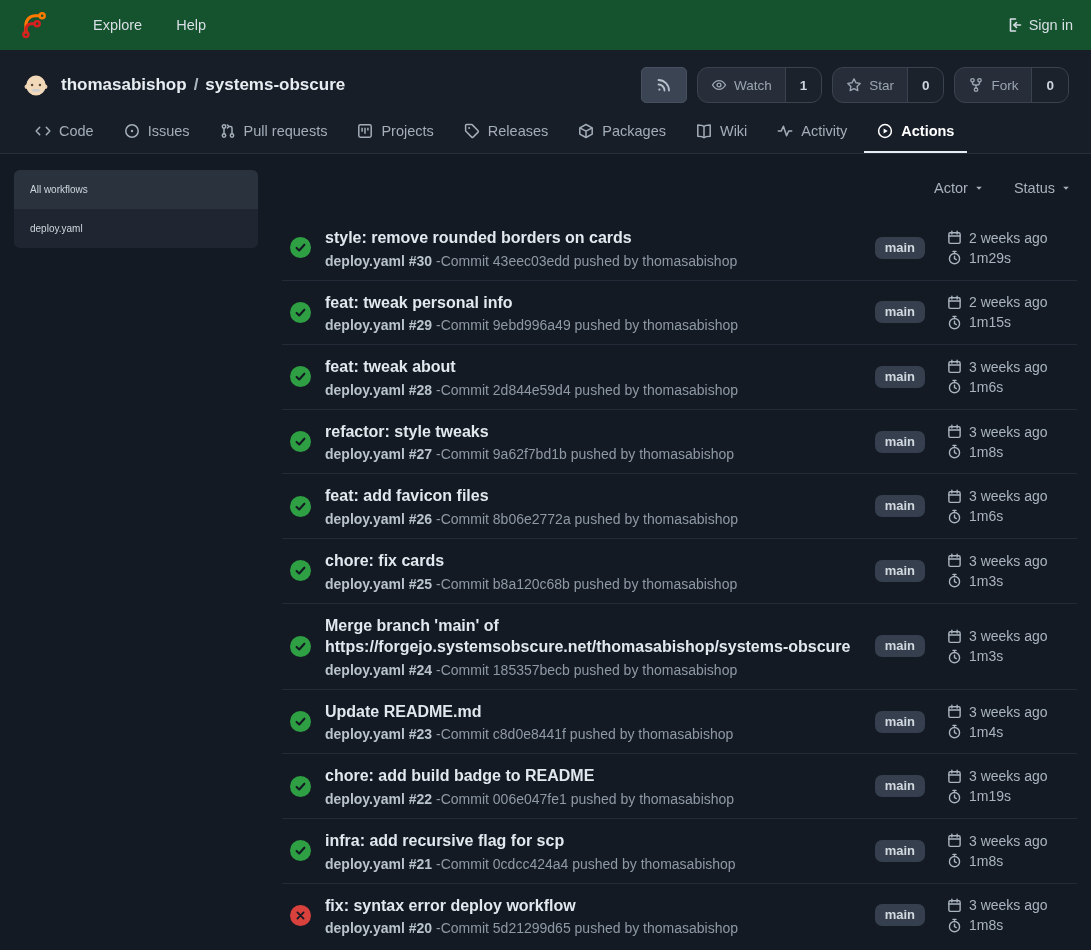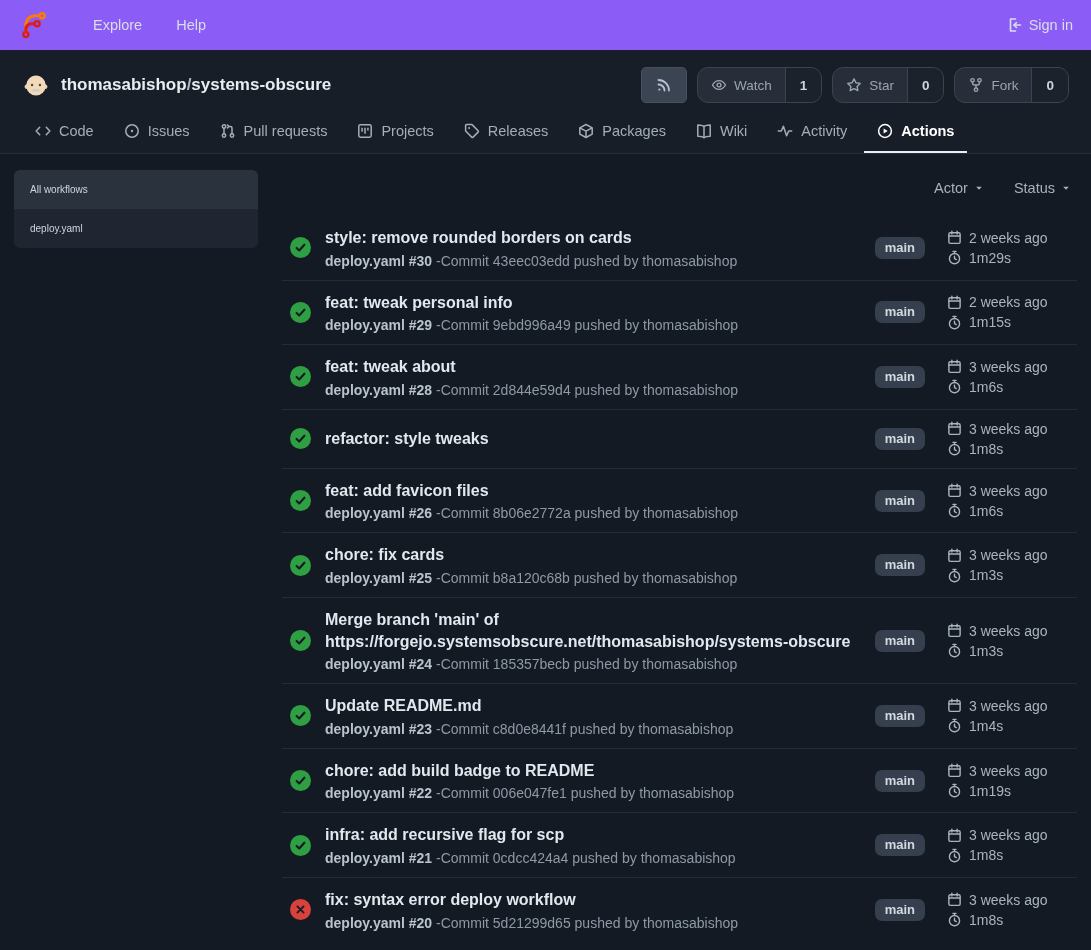--- a/index.html
+++ b/index.html
@@ -7,30 +7,30 @@
   body {
     width:1091px; height:950px; overflow:hidden;
     background:#141a23; color:#d5dce3;
     font-family:"Liberation Sans", sans-serif;
     -webkit-font-smoothing:antialiased;
   }
   a { text-decoration:none; color:inherit; cursor:pointer; }
   svg { display:block; }
 
   
-  .navbar { height:50px; background:#8b5cf6; display:flex; align-items:center; padding:0 18px; }
+  .navbar { height:50px; background:#14532d; display:flex; align-items:center; padding:0 18px; }
   .nav-logo { width:32px; height:32px; margin-right:26px; display:flex; align-items:center; justify-content:center; }
   .nav-link { color:#d9dfe7; font-size:14.5px; padding:0 17px; height:50px; display:flex; align-items:center; }
   .nav-right { margin-left:auto; display:flex; align-items:center; gap:7px; color:#d9dfe7; font-size:14.5px;justify-content:space-between; }
 
   
   .repo-header { background:#181e27; border-bottom:1px solid #262e3a; padding:12px 22px 0; }
   .repo-title-row { display:flex; align-items:center; height:46px; }
   .avatar { width:28px; height:28px; border-radius:50%; overflow:hidden; flex-shrink:0; }
-  .repo-name-wrap { display:flex; align-items:center; margin-left:11px; font-size:17px; font-weight:bold; color:#e8edf2; }
+  .repo-name-wrap { display:flex; align-items:center; gap:7px; margin-left:11px; font-size:17px; font-weight:bold; color:#e8edf2; }
   .repo-sep { font-weight:bold; color:#aeb8c2; }
   .header-buttons { margin-left:auto; display:flex; gap:10px; }
   .btn-group { display:flex; border:1px solid #3a4350; border-radius:11px; overflow:hidden; font-size:13.5px; color:#9aa5b1; background:#272e39; }
   .btn-main { display:flex; gap:7px; align-items:center; padding:0 13px; height:34px; }
   .btn-count { display:flex; align-items:center; padding:0 14px; background:#1c222c; border-left:1px solid #3a4350; color:#ccd4dd; font-weight:bold; }
   .rss-btn { width:46px; height:36px; background:#3b4452; border:1px solid #46505e; border-radius:5px; display:flex; align-items:center; justify-content:center; color:#b9c2cd; }
 
   
   .repo-tabs { display:flex; gap:4px; margin-top:6px; }
   .tab { display:flex; gap:8px; align-items:center; padding:9px 13px 12px; font-size:14.5px; color:#a3aeba; border-bottom:2px solid transparent; }
@@ -387,20 +387,24 @@
 
         <div class="run-row">
           <span class="status-icon" data-status="success">
             <svg class="glyph-check" width="13" height="13" viewBox="0 0 16 16" fill="none" stroke="#141a23" stroke-width="2.6" stroke-linecap="round" stroke-linejoin="round">
               <path d="M3.2 8.6 6.4 11.6 12.8 4.6"></path>
             </svg>
 
           </span>
           <div class="run-main">
             <a class="run-title">refactor: style tweaks</a>
+            <div class="run-sub">
+              <b>deploy.yaml #27</b>
+              <span>-Commit 9a62f7bd1b pushed by thomasabishop</span>
+            </div>
           </div>
           <a class="branch-badge">main</a>
           <div class="run-meta">
             <span class="meta-line">
               <span>
                 <svg width="15" height="15" viewBox="0 0 16 16" fill="none" stroke="currentColor" stroke-width="1.5" stroke-linecap="round">
                   <rect x="2" y="3" width="12" height="11.3" rx="1.5"></rect>
                   <path d="M2 6.4h12M5.2 1.4v2.8M10.8 1.4v2.8"></path>
                 </svg>
               </span>

